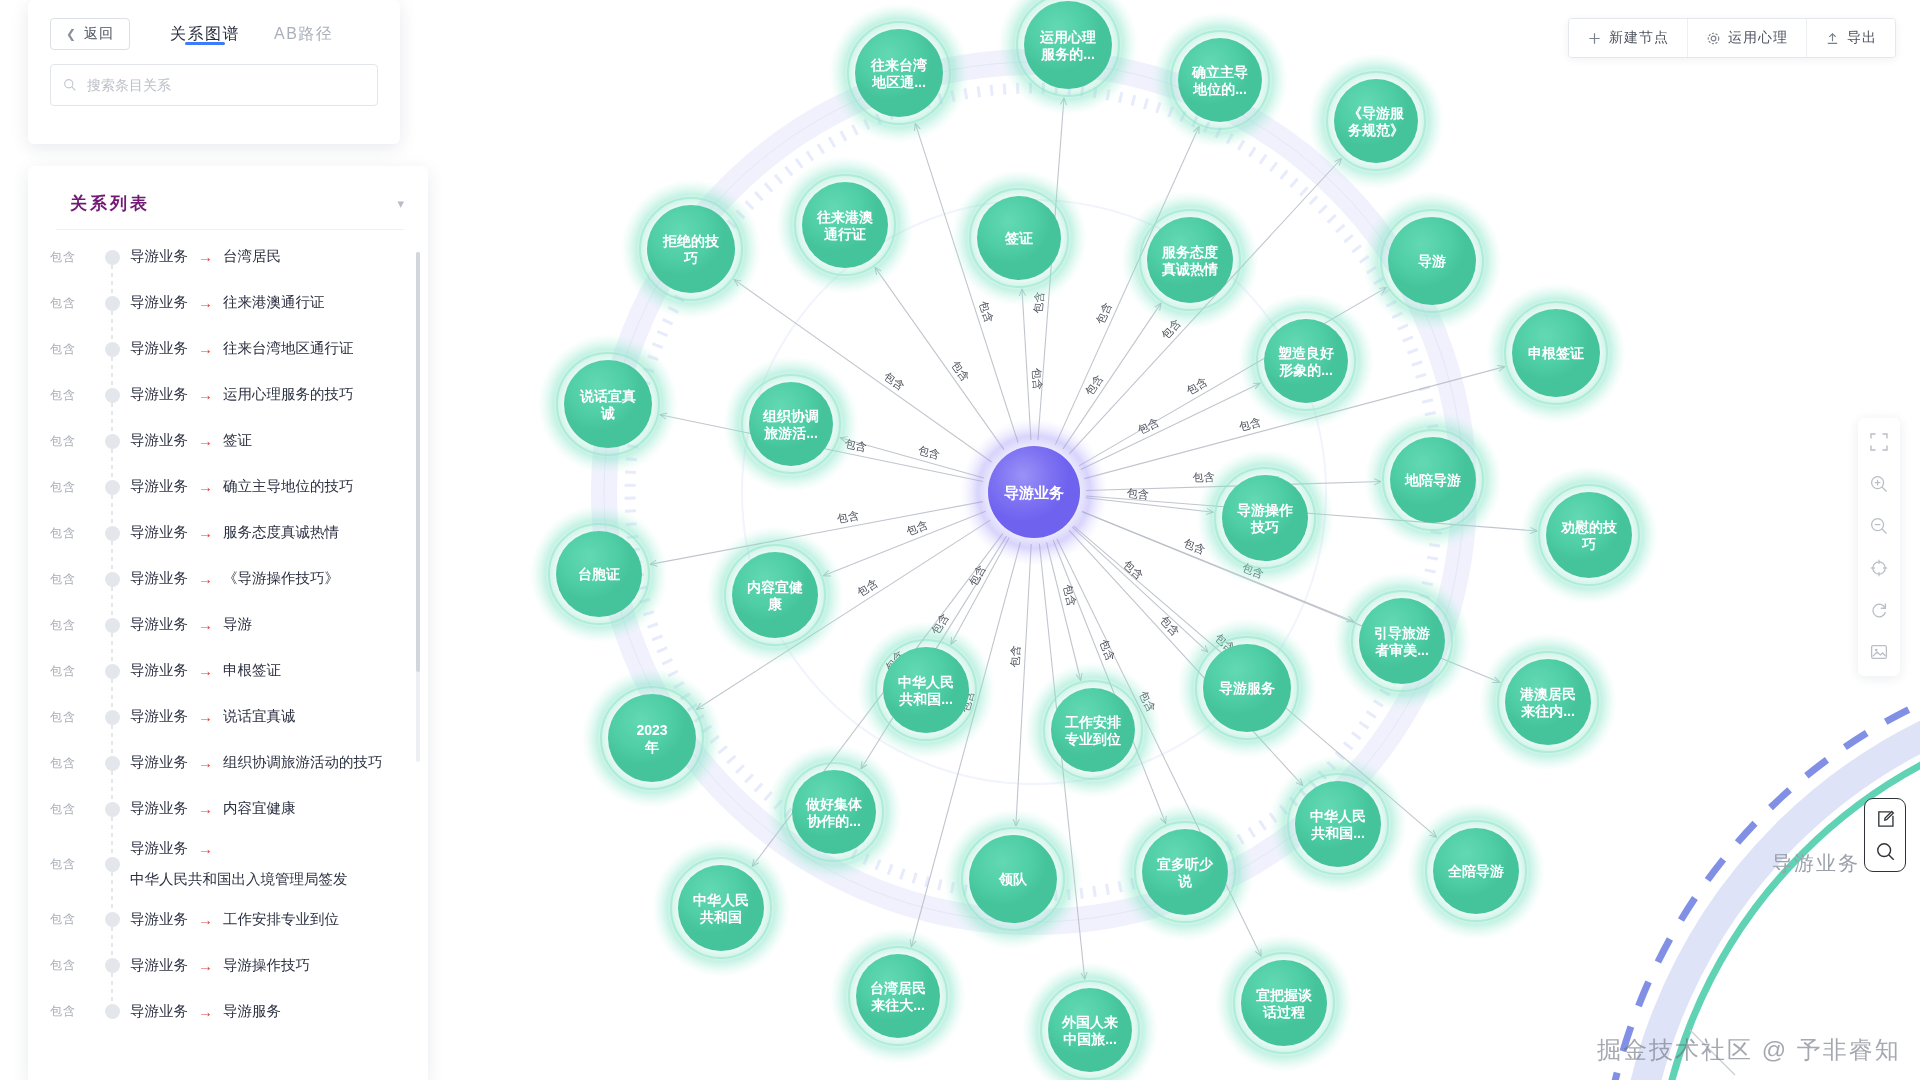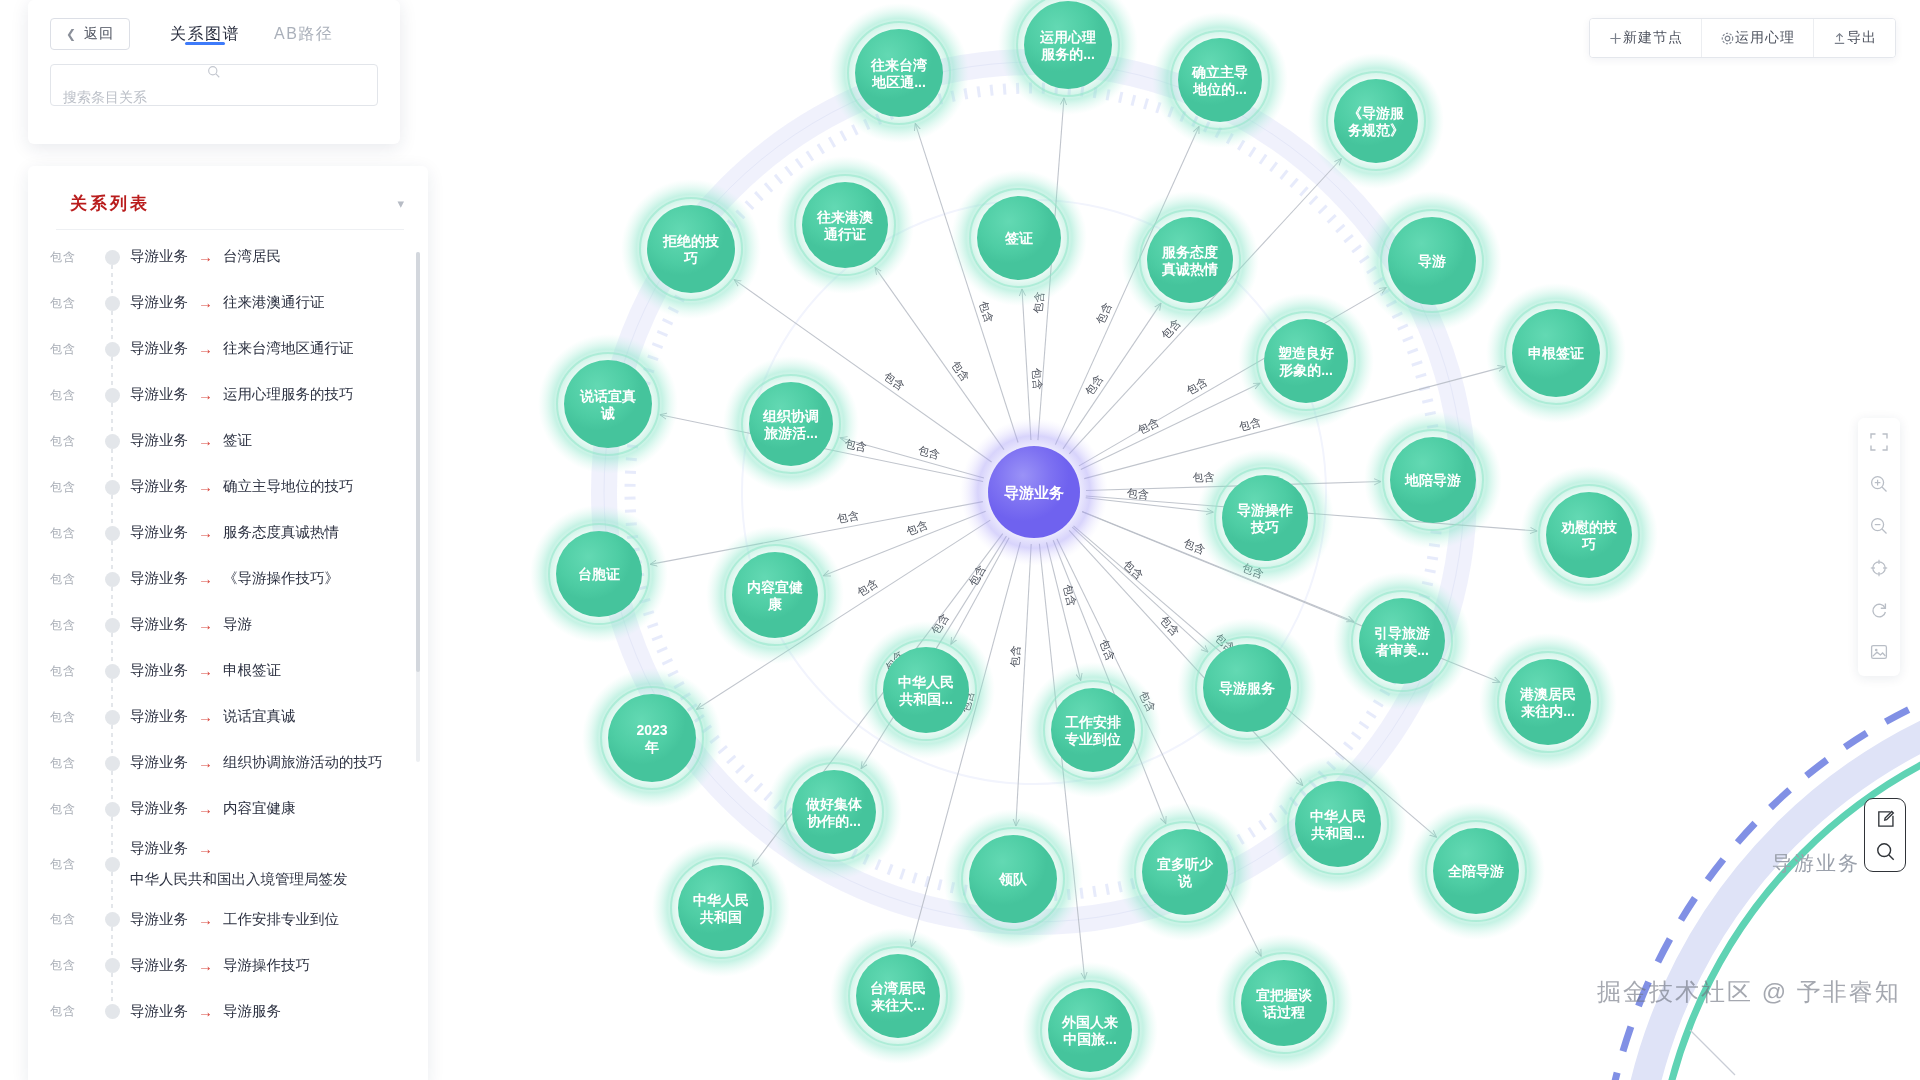--- a/index.html
+++ b/index.html
@@ -38,40 +38,40 @@
   }
   .tab.active { color: #2b3040; }
   .tab.active::after {
     content: ""; position: absolute; left: 50%; transform: translateX(-50%);
     bottom: 0; width: 40px; height: 3px; background: #3e7bfa; border-radius: 2px;
   }
   .search-wrap { padding: 14px 22px 0 22px; }
   .search-box {
     display: flex; align-items: center; gap: 10px;
     height: 42px; border: 1px solid #e2e5ea; border-radius: 4px;
-    padding: 0 12px; background: #fff; flex-direction: column;
+    padding: 0 12px; background: #fff;
   }
   .search-box input {
     border: 0; outline: 0; width: 100%; font-size: 14px; color: #31353f;
     background: transparent; font-family: inherit;
   }
   .search-box input::placeholder { color: #bcc0c8; }
   .mag { width: 14px; height: 14px; flex: 0 0 14px; }
 
   .list-card {
     position: relative; margin-top: 22px; width: 400px; height: 920px;
     background: #fff; border-radius: 6px;
     box-shadow: 0 4px 18px rgba(25,40,80,.09);
     overflow: hidden;
   }
   .list-head {
     display: flex; align-items: center; justify-content: space-between;
     padding: 26px 24px 14px 42px;
   }
-  .list-title { font-size: 17px; color: #b91c1c; letter-spacing: 3px; font-weight: 600; }
+  .list-title { font-size: 17px; color: #701a75; letter-spacing: 3px; font-weight: 600; }
   .collapse-ic { color: #b7bcc5; font-size: 13px; cursor: pointer; }
   .list-sep { height: 1px; background: #eef0f3; margin: 0 24px 0 28px; }
   .rel-list { position: relative; padding: 4px 0 0 0; height: 846px; }
   .rel-item {
     position: relative; display: flex; align-items: center;
     min-height: 46px; padding: 6px 26px 6px 22px;
   }
   .rel-type { width: 44px; flex: 0 0 44px; font-size: 12px; color: #a7acb5; letter-spacing: 1px; }
   .dot-col { position: relative; width: 36px; flex: 0 0 36px; display: flex; justify-content: center; }
   .dot { width: 15px; height: 15px; border-radius: 50%; background: #e3e6ea; z-index: 2; }
@@ -94,21 +94,21 @@
     background: #d3d7dd; border-radius: 3px;
   }
 
   
   .toolbar {
     position: absolute; right: 24px; top: 18px; z-index: 40;
     display: flex; background: #fff; border: 1px solid #e4e7ec; border-radius: 4px;
     box-shadow: 0 2px 8px rgba(25,40,80,.06); overflow: hidden;
   }
   .tb-btn {
-    display: flex; align-items: center; justify-content: center; 
+    display: flex; align-items: center; justify-content: center; gap: 7px;
     height: 38px; padding: 0 18px; font-size: 14px; color: #4d525e;
     cursor: pointer; letter-spacing: 1px; background: #fff;
   }
   .tb-btn + .tb-btn { border-left: 1px solid #eceef1; }
   .tb-ic { width: 15px; height: 15px; flex: 0 0 15px; color: #7b818c; }
 
   
   .vtools {
     position: absolute; right: 20px; top: 418px; z-index: 40;
     width: 42px; background: #fff; border-radius: 6px;
@@ -122,21 +122,21 @@
   .fab {
     position: absolute; right: 14px; bottom: 208px; z-index: 40;
     width: 42px; background: #fff; border: 1px solid #2f3338; border-radius: 9px;
     display: flex; flex-direction: column; align-items: center;
     padding: 9px 0; gap: 12px;
   }
   .fab-btn { width: 21px; height: 21px; color: #2f3338; cursor: pointer; }
 
   
   .watermark {
-    position: absolute; left: 1597px; top: 976px; z-index: 35;
+    position: absolute; left: 1597px; top: 1034px; z-index: 35;
     font-size: 24px; color: #6f7480; opacity: .62; letter-spacing: 2px;
     white-space: nowrap; pointer-events: none;
   }
 
   
   .ring-label {
     position: absolute; left: 1772px; top: 850px; z-index: 12;
     font-size: 20px; color: #9aa0ab; letter-spacing: 2px; pointer-events: none;
   }
 

